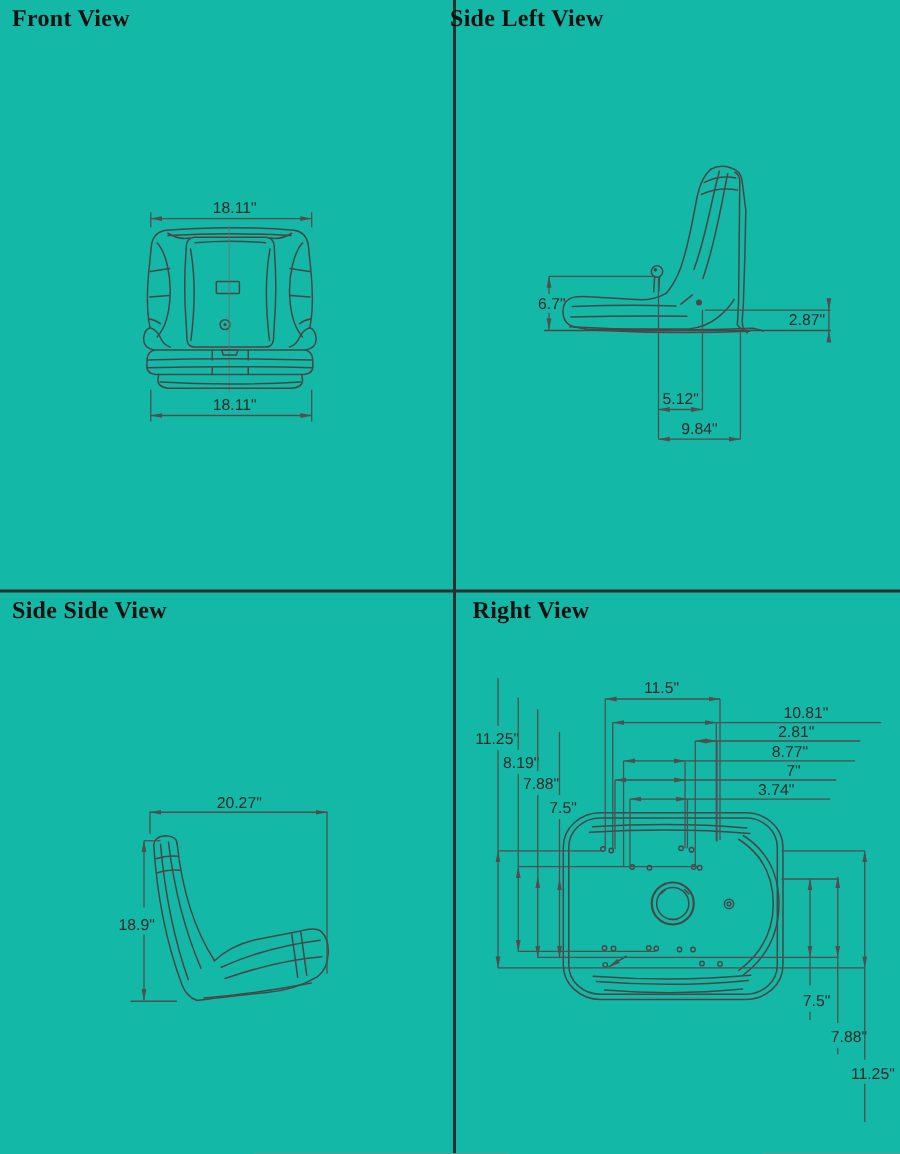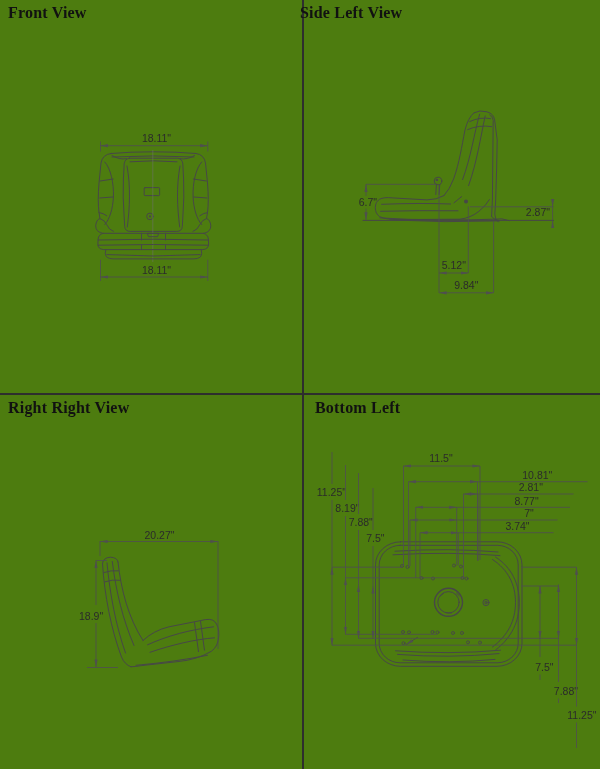--- a/index.html
+++ b/index.html
@@ -1,16 +1,16 @@
 <!DOCTYPE html>
 <html><head>
 <meta charset="utf-8">
 <style>
   html,body{margin:0;padding:0;background:#888;}
-  .page{position:relative;width:600px;height:769px;background:#4d7c0f;overflow:hidden;
+  .page{position:relative;width:600px;height:769px;background:#14b8a6;overflow:hidden;
         font-family:"Liberation Sans",sans-serif;}
   .divider-v{position:absolute;left:302px;top:0;width:1.5px;height:769px;background:#2e2e2e;}
   .divider-h{position:absolute;left:0;top:393px;width:600px;height:1.5px;background:#2e2e2e;}
   .title{position:absolute;font-family:"Liberation Serif",serif;font-weight:bold;
          font-size:16px;color:#111;white-space:nowrap;letter-spacing:.2px;}
   svg.quad{position:absolute;overflow:visible;}
   text.dim{font-family:"Liberation Sans",sans-serif;font-size:10.5px;fill:#2b2b2b;
            stroke:none;}
   g.draw{stroke:#474747;stroke-width:1;fill:none;stroke-linecap:round;stroke-linejoin:round;}
   g.dims{stroke:#4f4f4f;stroke-width:.85;fill:none;stroke-linecap:butt;}
@@ -18,22 +18,22 @@
 </head>
 <body>
 
 <div class="page">
 
   <div class="divider-v"></div>
   <div class="divider-h"></div>
 
   <div class="title" style="left:8px;top:4px">Front View</div>
   <div class="title" style="left:300px;top:4px">Side Left View</div>
-  <div class="title" style="left:8px;top:399px">Right Right View</div>
-  <div class="title" style="left:315px;top:399px">Bottom Left</div>
+  <div class="title" style="left:8px;top:399px">Side Side View</div>
+  <div class="title" style="left:315px;top:399px">Right View</div>
 
   <svg class="quad" style="left:0;top:0" width="303" height="393" viewBox="0 0 303 393">
     <defs>
       <marker id="aF" viewBox="0 0 8 4" refX="7.6" refY="2" markerWidth="8" markerHeight="4" markerUnits="userSpaceOnUse" orient="auto-start-reverse">
         <path d="M0,0.4 L7.8,2 L0,3.6 Z" fill="#4f4f4f"></path>
       </marker>
     </defs>
     <g class="draw">
       <path d="M111,153.5 Q130,151.8 153.5,151.8 Q177,151.8 196,153.5 Q204,154.5 205.5,163 L207.5,183 Q209,201 207.5,212.5 L206.5,218.5 Q210.3,219.8 210.8,225.8 Q210.8,231.8 204,233.3 L102.5,233.3 Q95.7,231.8 95.7,225.8 Q96.2,219.8 100,218.5 L99,212.5 Q97.5,201 99,183 L101,163 Q102.5,154.5 111,153.5 Z"></path>
       <path d="M112,157 Q153.5,154.8 194,157"></path>

